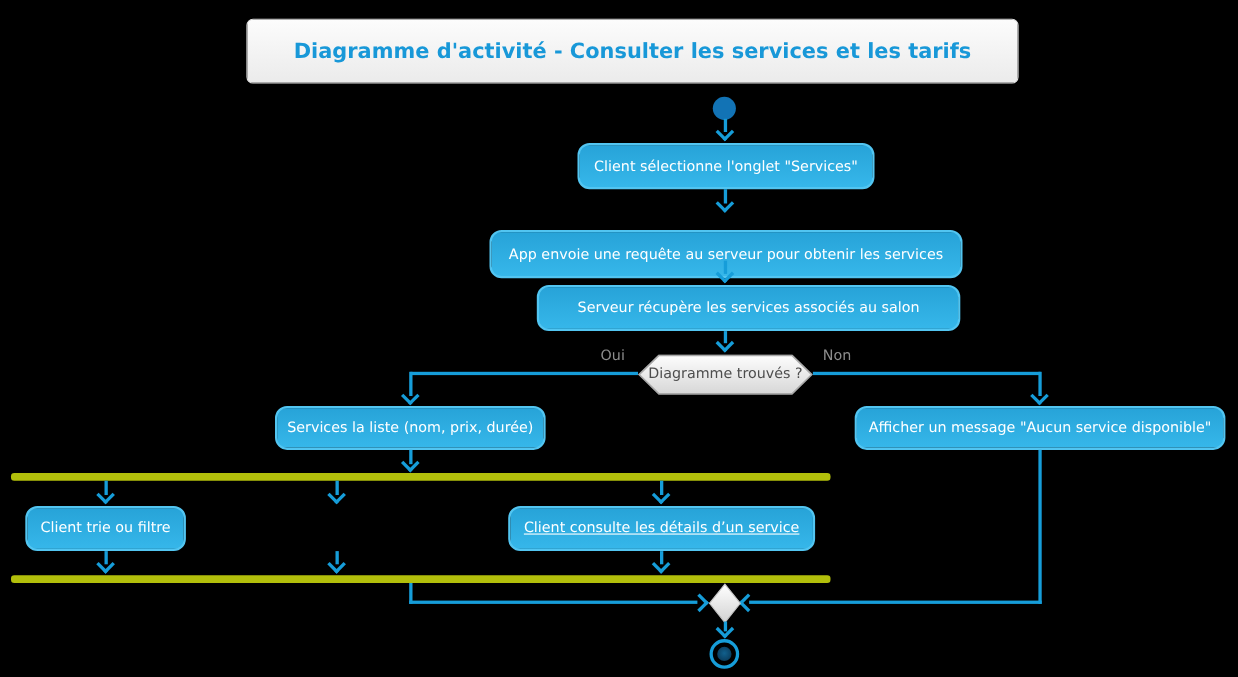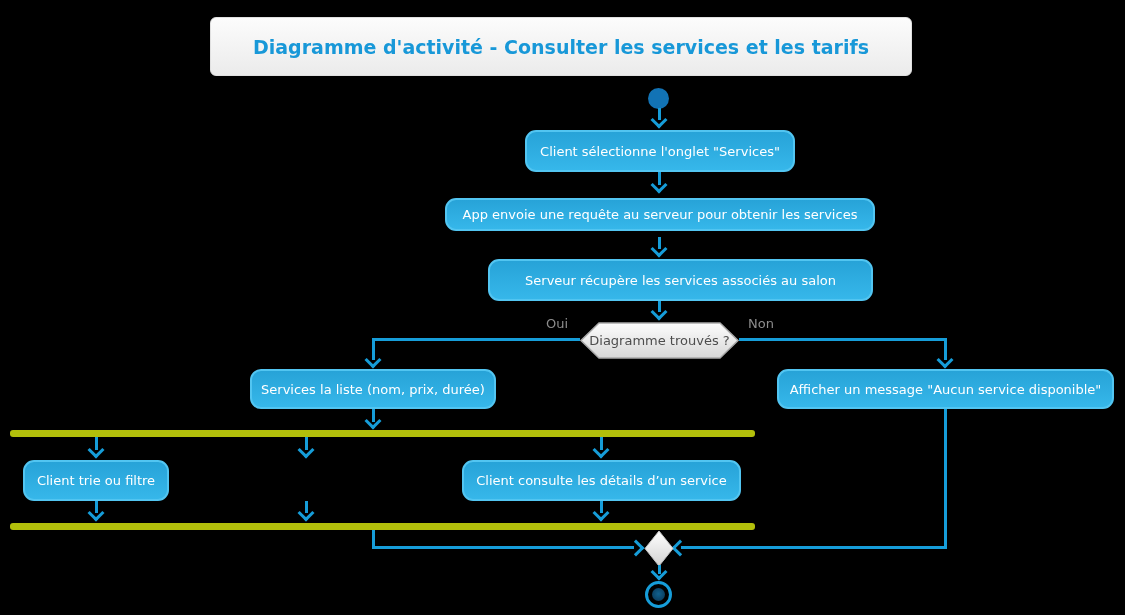--- a/index.html
+++ b/index.html
@@ -2,43 +2,43 @@
 <html><head>
 <meta charset="utf-8">
 <style>
   html,body{margin:0;padding:0;background:#000;}
   #canvas{
     position:relative;width:1125px;height:615px;background:#000;overflow:hidden;
     font-family:"DejaVu Sans","Liberation Sans",sans-serif;
   }
   
   .title-card{
-    position:absolute;left:210px;top:17px;width:700px;height:57px;
+    position:absolute;left:224px;top:17px;width:700px;height:57px;
     background:linear-gradient(180deg,#fcfcfc,#ebebeb);
     border-radius:6px;border:1px solid #e0e0e0;
     display:flex;align-items:center;justify-content:center;
     box-shadow:0 2px 4px rgba(0,0,0,.45);
   }
   .title-text{color:#1898d8;font-size:19px;font-weight:bold;white-space:nowrap;}
   
   .act{
     position:absolute;
     background:linear-gradient(180deg,#27a3d8,#36b7ea);
     border:2px solid #52c5f1;border-radius:11px;
     display:flex;align-items:center;justify-content:center;
     color:#fff;font-size:13px;white-space:nowrap;box-sizing:border-box;
   }
   #n-select  {left:525px;top:130px;width:270px;height:42px;}
-  #n-request {left:445px;top:198px;width:430px;height:33px;}
+  #n-request {left:445px;top:209px;width:430px;height:44px;}
   #n-fetch   {left:488px;top:259px;width:385px;height:42px;}
   #n-list    {left:250px;top:369px;width:246px;height:40px;}
   #n-message {left:777px;top:369px;width:337px;height:40px;}
   #n-sort    {left:23px; top:460px;width:146px;height:41px;}
   #n-cart    {left:181px;top:460px;width:253px;height:41px;}
-  #n-details {left:462px;top:460px;width:279px;height:41px;}
+  #n-details {left:462px;top:460px;width:279px;height:41px;text-decoration:underline;}
   
   .start-node{position:absolute;left:648px;top:88px;width:21px;height:21px;border-radius:50%;background:#1273b5;}
   .final-ring{position:absolute;left:645px;top:581px;width:21px;height:21px;border-radius:50%;border:3px solid #169dd9;background:transparent;}
   .final-core{position:absolute;left:652px;top:588px;width:13px;height:13px;border-radius:50%;background:radial-gradient(circle at 50% 45%,#11608d 0%,#0a3d5e 75%);}
   
   .v{position:absolute;width:3px;background:#169dd9;}
   .h{position:absolute;height:3px;background:#169dd9;}
   .chv{position:absolute;width:9px;height:9px;box-sizing:content-box;}
   .chv-d{border-right:3px solid #169dd9;border-bottom:3px solid #169dd9;transform:rotate(45deg);}
   .chv-r{border-top:3px solid #169dd9;border-right:3px solid #169dd9;transform:rotate(45deg);}

